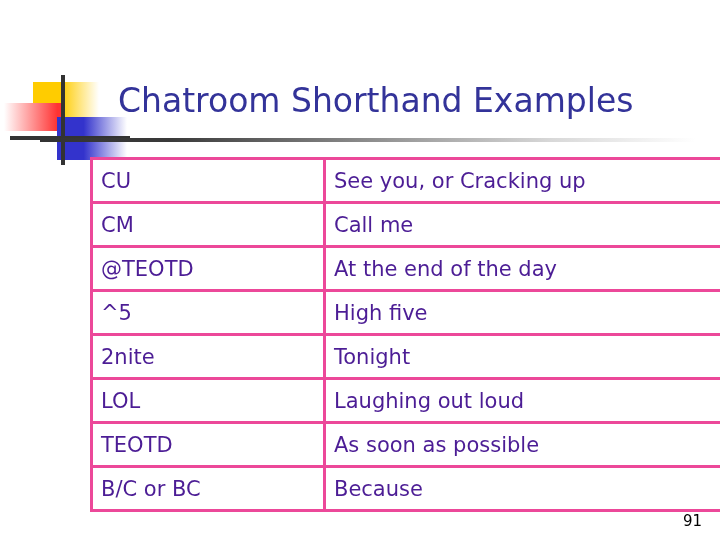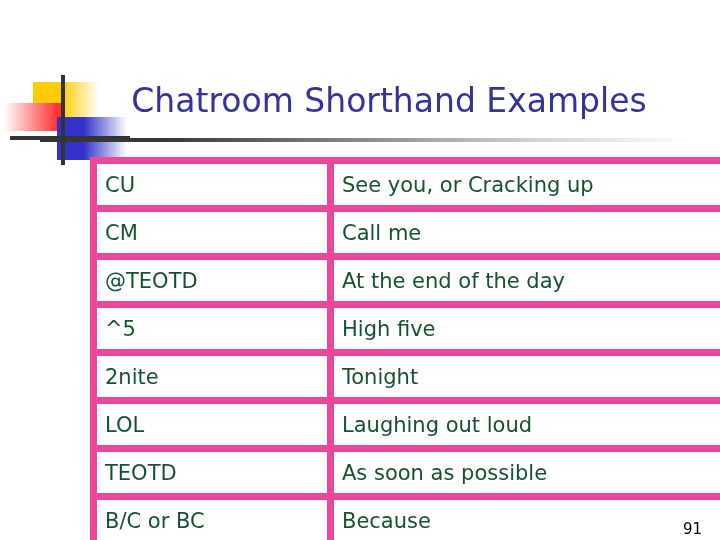--- a/index.html
+++ b/index.html
@@ -74,29 +74,28 @@
     left: 10px;
     top: 81px;
     width: 120px;
     height: 4px;
     background: #333333;
   }
 
   
   .title {
     position: absolute;
-    left: 94px;
+    left: 118px;
     top: 80px;
     width: 590px;
     font-size: 33px;
     line-height: 42px;
     color: #333399;
     white-space: nowrap;
     letter-spacing: 0px;
-    text-align: center;
   }
 
   
   .rule {
     position: absolute;
     left: 40px;
     top: 138px;
     width: 655px;
     height: 4px;
     background: linear-gradient(to right, #333333 0%, #3a3a3a 20%, #9a9a9a 55%, #d8d8d8 78%, #ffffff 100%);
@@ -110,37 +109,37 @@
     width: 614px;
   }
   table.sh {
     border-collapse: collapse;
     width: 614px;
     table-layout: fixed;
     border: 3px solid #000000;
     background: #ffffff;
   }
   table.sh td {
-    border: 7px solid #ec4899;
+    border: 3px solid #ec4899;
     height: 41px;
     padding: 0 0 0 8px;
     font-size: 21px;
-    color: #14532d;
+    color: #4c1d95;
     vertical-align: middle;
     overflow: hidden;
     white-space: nowrap;
   }
   table.sh td.c-short { width: 222px; }
   table.sh td.c-mean  { width: 392px; }
 
   
   .pagenum {
     position: absolute;
     right: 18px;
-    bottom: 2px;
+    bottom: 10px;
     font-size: 15px;
     color: #000000;
   }
 </style>
 </head>
 <body>
 
 <div id="slide">
 
   <div class="deco">

